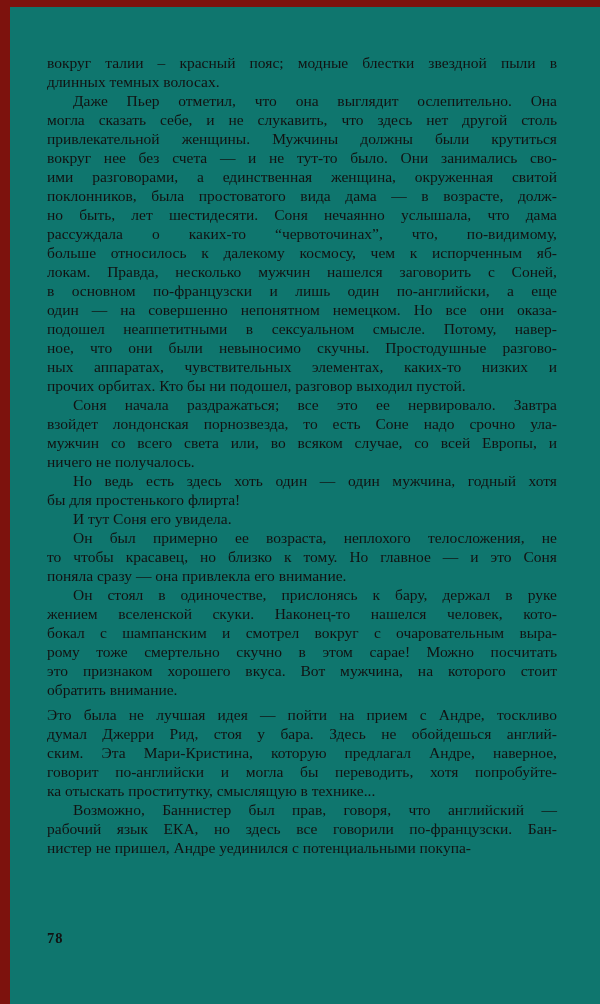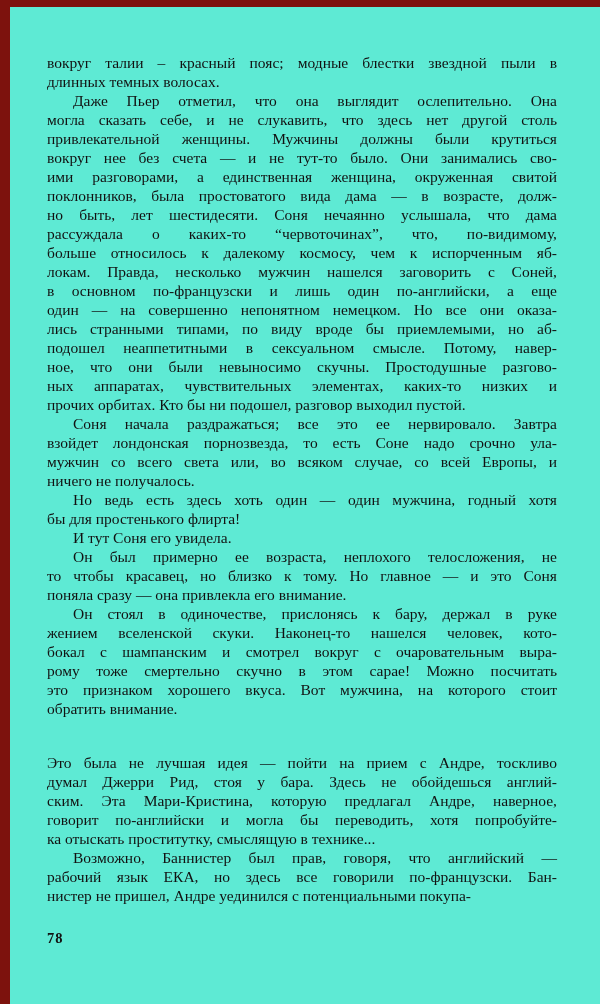--- a/index.html
+++ b/index.html
@@ -24,21 +24,21 @@
   #text-block {
     position: absolute;
     left: 47px;
     top: 53px;
     width: 510px;
     color: #121212;
     font-size: 15.5px;
     line-height: 19px;
   }
   .para { margin: 0; }
-  .para.gap-before { margin-top: 35px; }
+  .para.gap-before { margin-top: 6px; }
   .line {
     text-align: justify;
     text-align-last: justify;
     white-space: nowrap;
   }
   .line.para-last {
     text-align-last: left;
     white-space: normal;
   }
   .line.indented { padding-left: 26px; }
@@ -50,42 +50,41 @@
     text-align: left;
     font-size: 14.5px;
     font-weight: bold;
     color: #121212;
     letter-spacing: 1px;
   }
 </style>
 </head>
 <body>
 
-<div id="page" style="background: #5eead4;">
+<div id="page" style="background: #0f766e;">
   <div class="scan-edge-top" style="background: rgb(125, 18, 13);"></div>
   <div class="scan-edge-left" style="background: rgb(125, 18, 13);"></div>
   <div id="text-block">
       <div class="para">
         <div class="line">вокруг талии – красный пояс; модные блестки звездной пыли в</div>
         <div class="line para-last">длинных темных волосах.</div>
       </div>
       <div class="para">
         <div class="line indented">Даже Пьер отметил, что она выглядит ослепительно. Она</div>
         <div class="line">могла сказать себе, и не слукавить, что здесь нет другой столь</div>
         <div class="line">привлекательной женщины. Мужчины должны были крутиться</div>
         <div class="line">вокруг нее без счета — и не тут-то было. Они занимались сво-</div>
         <div class="line">ими разговорами, а единственная женщина, окруженная свитой</div>
         <div class="line">поклонников, была простоватого вида дама — в возрасте, долж-</div>
         <div class="line">но быть, лет шестидесяти. Соня нечаянно услышала, что дама</div>
         <div class="line">рассуждала о каких-то “червоточинах”, что, по-видимому,</div>
         <div class="line">больше относилось к далекому космосу, чем к испорченным яб-</div>
         <div class="line">локам. Правда, несколько мужчин нашелся заговорить с Соней,</div>
         <div class="line">в основном по-французски и лишь один по-английски, а еще</div>
         <div class="line">один — на совершенно непонятном немецком. Но все они оказа-</div>
-        <div class="line">лись странными типами, по виду вроде бы приемлемыми, но аб-</div>
         <div class="line">подошел неаппетитными в сексуальном смысле. Потому, навер-</div>
         <div class="line">ное, что они были невыносимо скучны. Простодушные разгово-</div>
         <div class="line">ных аппаратах, чувствительных элементах, каких-то низких и</div>
         <div class="line para-last">прочих орбитах. Кто бы ни подошел, разговор выходил пустой.</div>
       </div>
       <div class="para">
         <div class="line indented">Соня начала раздражаться; все это ее нервировало. Завтра</div>
         <div class="line">взойдет лондонская порнозвезда, то есть Соне надо срочно ула-</div>
         <div class="line">мужчин со всего света или, во всяком случае, со всей Европы, и</div>
         <div class="line para-last">ничего не получалось.</div>

